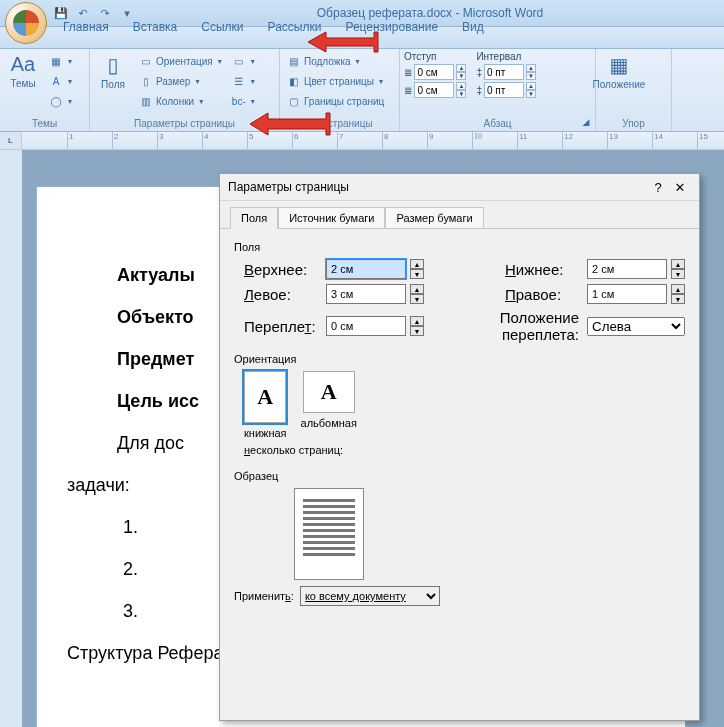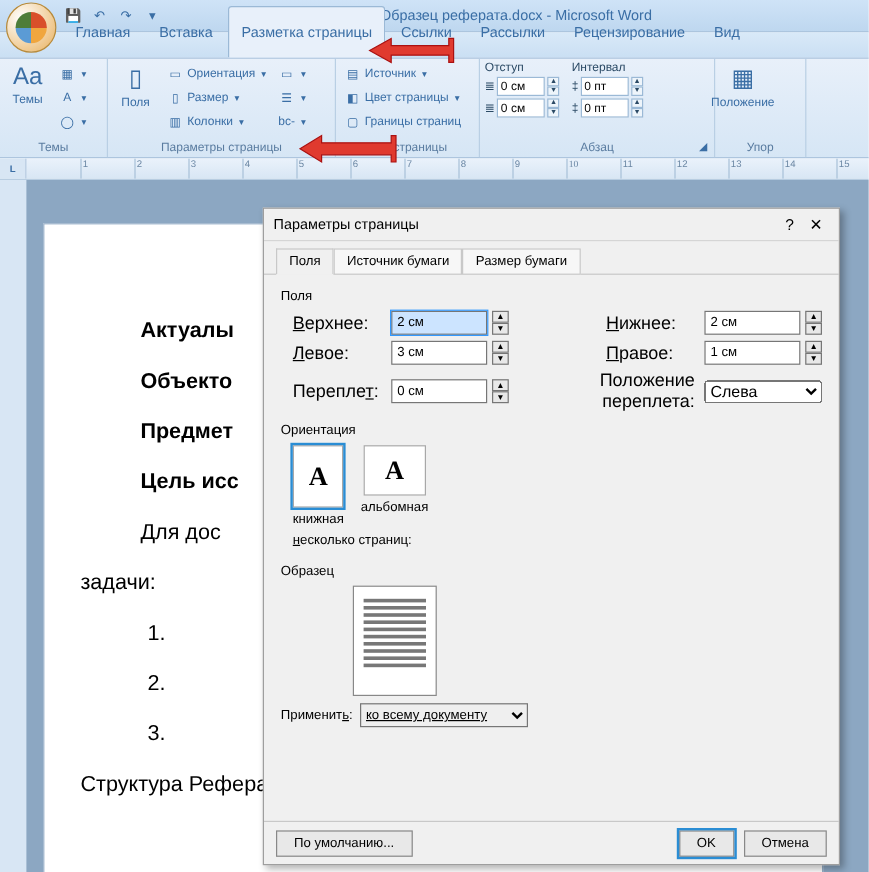--- a/index.html
+++ b/index.html
@@ -80,21 +80,20 @@
     <div class="qat-btn">↶</div>
     <div class="qat-btn">↷</div>
     <div class="qat-btn">▾</div>
   </div>
   <div class="title-text">Образец реферата.docx - Microsoft Word</div>
 </div>
 
 <div class="ribbon-tabs">
   <div class="rt">Главная</div>
   <div class="rt">Вставка</div>
-  <div class="rt active">Разметка страницы</div>
   <div class="rt">Ссылки</div>
   <div class="rt">Рассылки</div>
   <div class="rt">Рецензирование</div>
   <div class="rt">Вид</div>
 </div>
 
 <div class="ribbon">
 
   <div class="group" style="width:90px;">
     <div class="group-body">
@@ -151,21 +150,21 @@
     </div>
     <div class="group-label">Параметры страницы</div>
     <div class="launcher">◢</div>
   </div>
 
   <div class="group" style="width:120px;">
     <div class="group-body">
       <div class="small-col">
         <div class="sbtn dd">
             <span class="gl">▤</span>
-            <span>Источник</span>
+            <span>Подложка</span>
           </div>
         <div class="sbtn dd">
             <span class="gl">◧</span>
             <span>Цвет страницы</span>
           </div>
         <div class="sbtn">
             <span class="gl">▢</span>
             <span>Границы страниц</span>
           </div>
       </div>
@@ -362,19 +361,13 @@
         <div></div>
         <div></div>
     </div>
 
     <div class="bind-row">
       <label>Применит<span class="ul">ь</span>:</label>
       <select style="width:140px;text-decoration:underline;"><option>ко всему документу</option></select>
     </div>
   </div>
 
-  <div class="dlg-footer">
-    <button>По умолчанию...</button>
-    <div class="spacer"></div>
-    <button class="primary">OK</button>
-    <button>Отмена</button>
-  </div>
 </div>
 
 </body></html>

